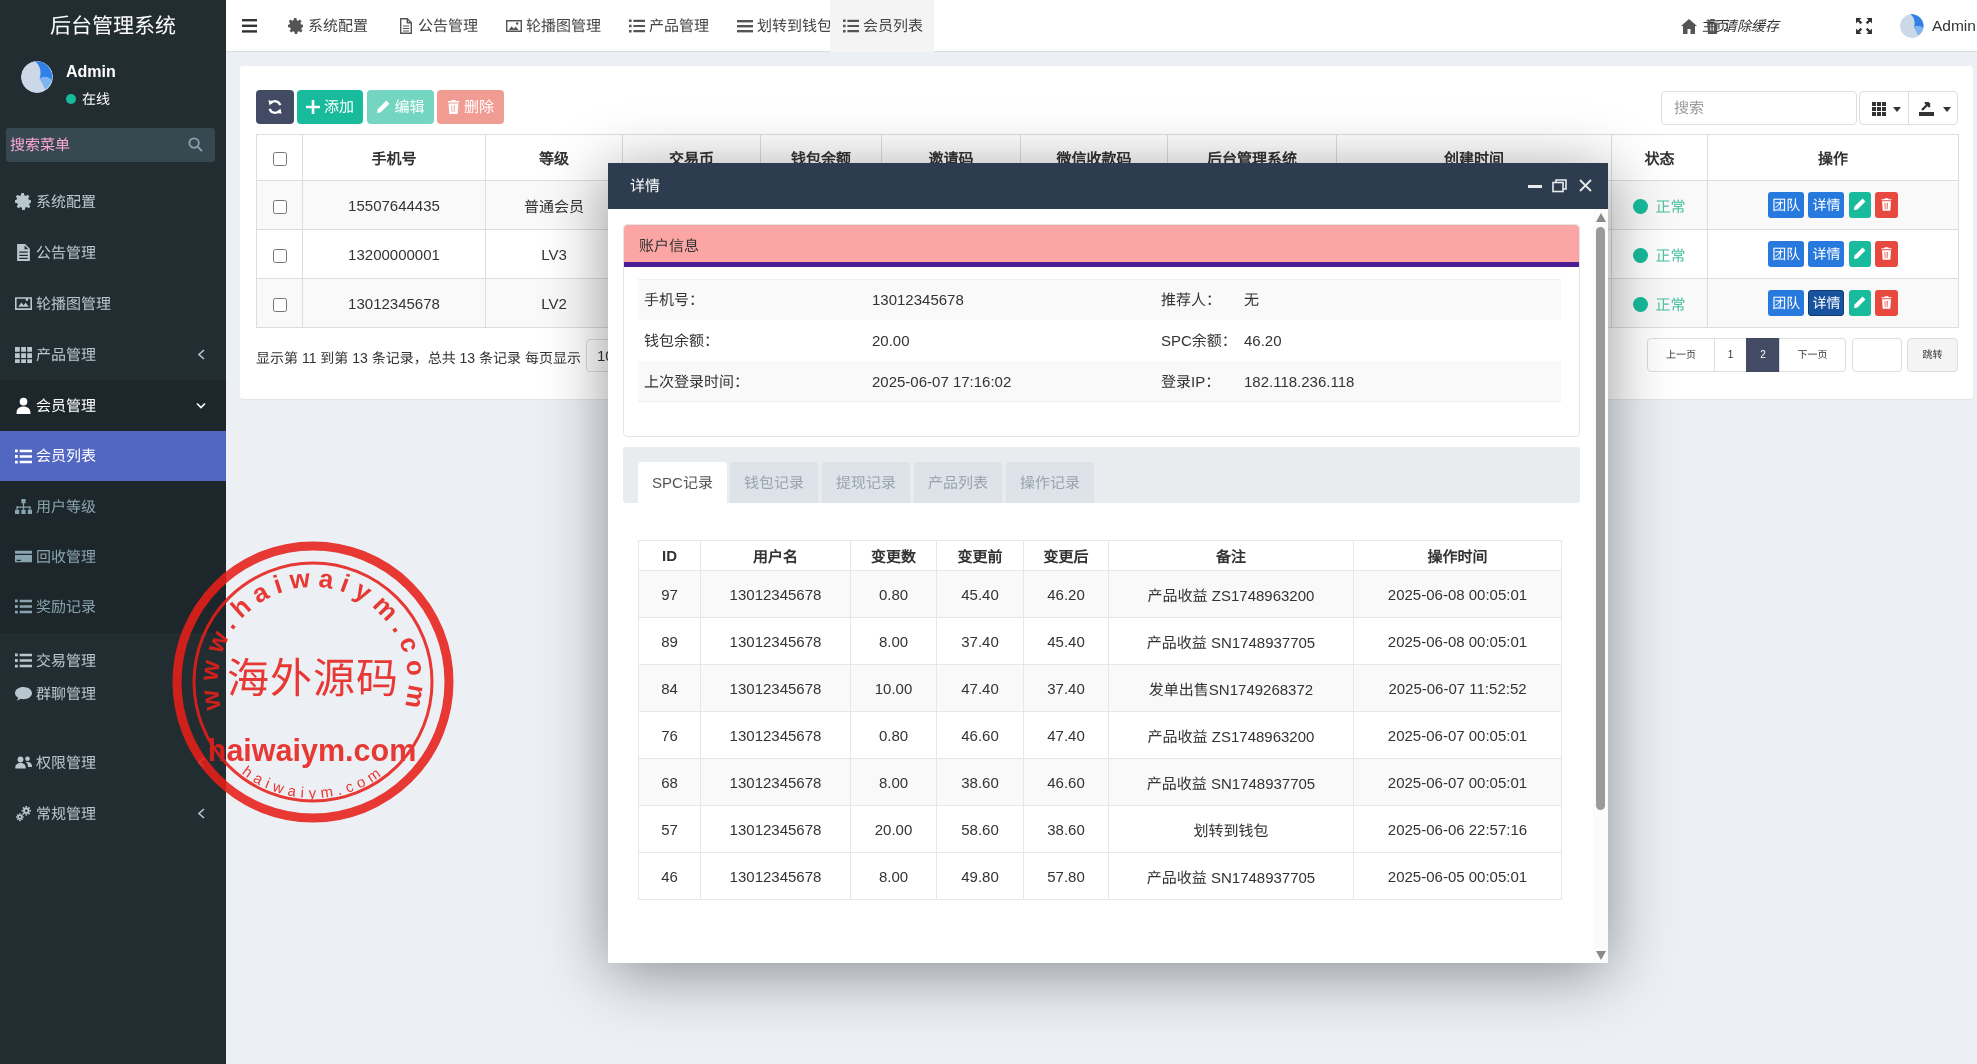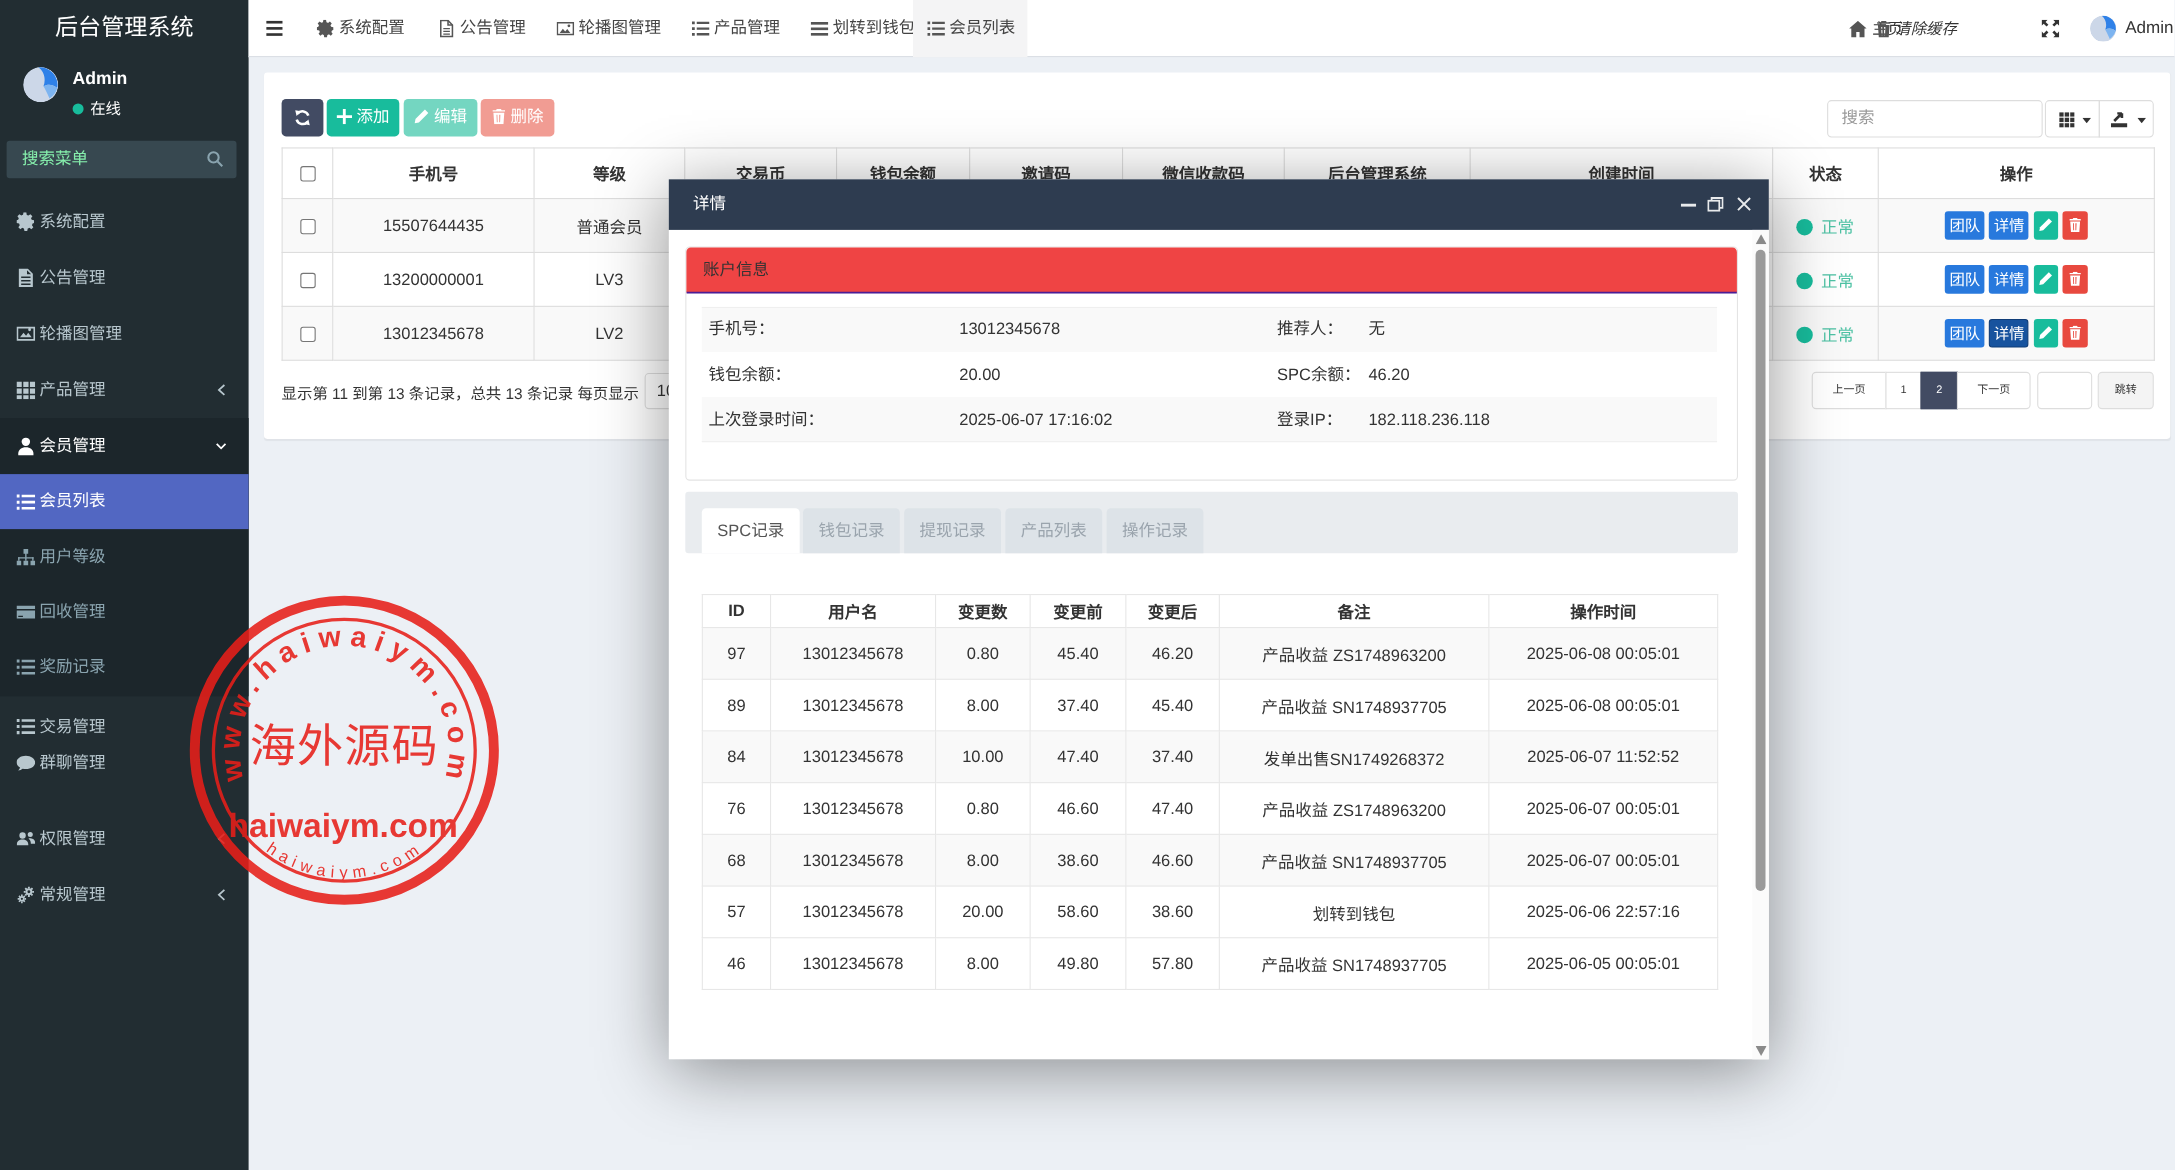--- a/index.html
+++ b/index.html
@@ -8,21 +8,21 @@
 body{font-family:"Liberation Sans",sans-serif;font-size:15px;color:#333;background:#ecf0f5;position:relative;}
 .ab{position:absolute;}
 svg{display:block;}
 
 #sidebar{left:0;top:0;width:226px;height:1064px;background:#222d32;}
 #logo{left:0;top:0;width:226px;height:52px;line-height:52px;text-align:center;color:#fff;font-size:21px;}
 .avatar{border-radius:50%;overflow:hidden;}
 #uname{left:66px;top:63px;color:#fff;font-size:16px;font-weight:bold;}
 #ustat{left:66px;top:88px;color:#fff;font-size:14px;}
 #ustat .dot{display:inline-block;width:10px;height:10px;border-radius:50%;background:#18bc9c;margin-right:6px;}
-#sform{left:6px;top:128px;width:209px;height:34px;background:#374850;border-radius:3px;color:#86efac;font-size:15px;line-height:34px;padding-left:14px;}
+#sform{left:6px;top:128px;width:209px;height:34px;background:#374850;border-radius:3px;color:#f9a8d4;font-size:15px;line-height:34px;padding-left:4px;}
 #sform svg{position:absolute;right:12px;top:9px;}
 .mi{left:0;width:226px;height:51px;color:#b8c7ce;font-size:15px;line-height:51px;}
 .mi .ic{position:absolute;left:15px;top:17px;width:17px;height:17px;}
 .mi .tx{position:absolute;left:36px;top:0;}
 .mi .ar{position:absolute;right:20px;top:17px;width:10px;height:17px;color:#b8c7ce;}
 .grp{left:0;top:380px;width:226px;height:253px;background:#1c262b;}
 .mi.on{background:#5267c2;color:#fff;}
 .mi.sub{color:#8aa4af;}
 .mi.w{color:#fff;}
 
@@ -427,21 +427,21 @@
       </svg>
     <svg class="ab" style="left:944px;top:16px;" width="15" height="14" viewBox="0 0 15 14" fill="none" stroke="#e8eaec" stroke-width="1.6">
         <rect x="1" y="3.5" width="10" height="9"></rect>
         <path d="M4 3.5V1h10v9h-3"></path>
       </svg>
     <svg class="ab" style="left:971px;top:16px;" width="13" height="13" viewBox="0 0 13 13" stroke="#e8eaec" stroke-width="1.8">
         <path d="M1 1l11 11M12 1L1 12"></path>
       </svg>
   </div>
   <div class="ab" style="left:15px;top:61px;width:957px;height:213px;border:1px solid #e4e4e4;border-radius:4px;background:#fff;">
-    <div style="height:42px;background:#ef4444;border-bottom:2px solid #4c1d95;border-radius:4px 4px 0 0;line-height:42px;padding-left:15px;color:#333;">账户信息</div>
+    <div style="height:42px;background:#fca5a5;border-bottom:5px solid #4c1d95;border-radius:4px 4px 0 0;line-height:42px;padding-left:15px;color:#333;">账户信息</div>
   </div>
   <div class="ab" style="left:30px;top:116px;width:923px;height:123px;">
     <div style="height:41px;background:#f9f9f9;border-top:1px solid #efefef;"></div>
     <div style="height:41px;background:#fff;"></div>
     <div style="height:41px;background:#f9f9f9;border-bottom:1px solid #efefef;"></div>
     <div class="ab" style="left:6px;top:0;line-height:41px;">手机号：</div>
     <div class="ab" style="left:234px;top:0;line-height:41px;">13012345678</div>
     <div class="ab" style="left:523px;top:0;line-height:41px;">推荐人：</div>
     <div class="ab" style="left:606px;top:0;line-height:41px;">无</div>
     <div class="ab" style="left:6px;top:41px;line-height:41px;">钱包余额：</div>

